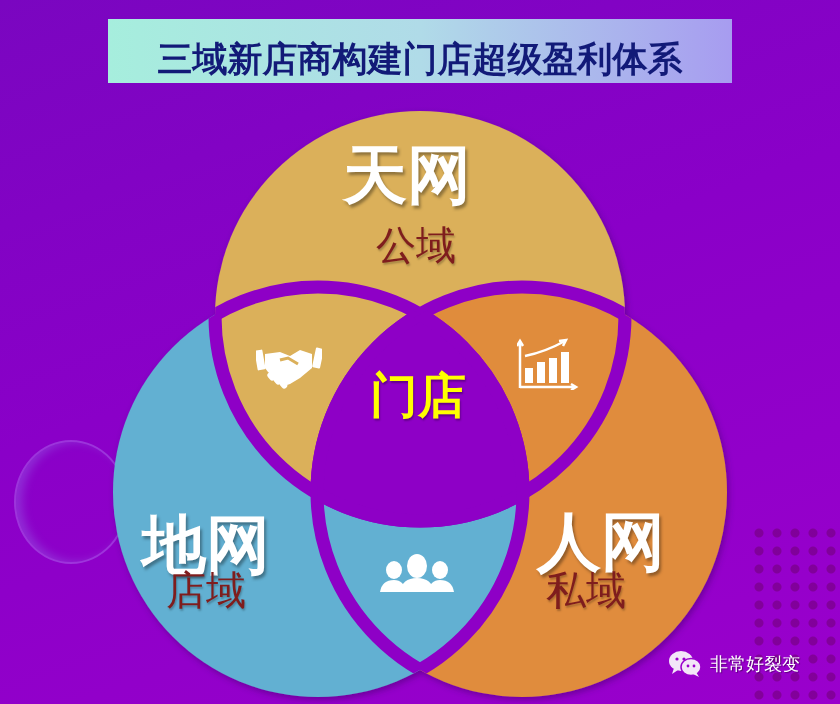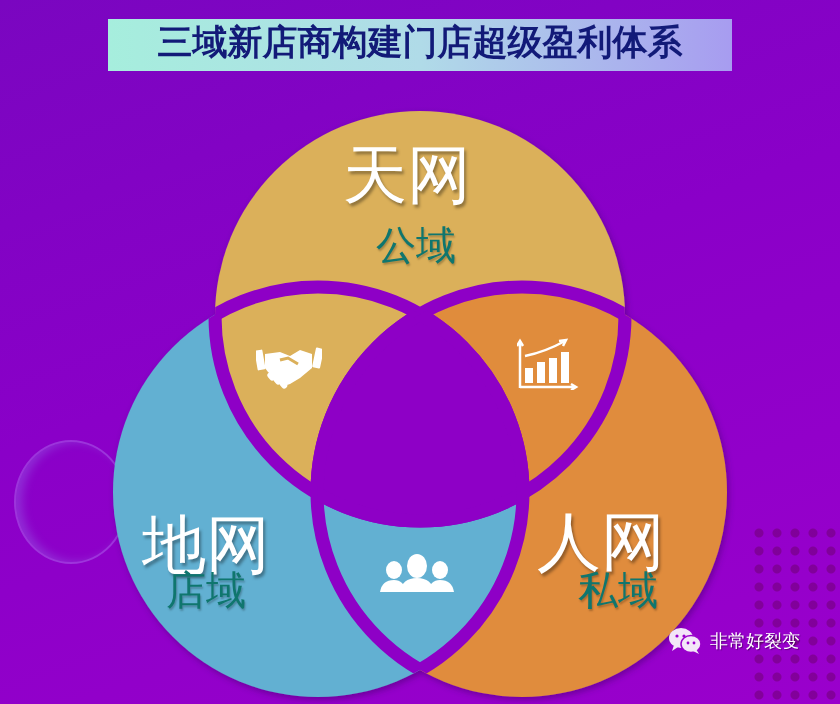--- a/index.html
+++ b/index.html
@@ -2,40 +2,40 @@
 <html><head>
 <meta charset="utf-8">
 <style>
   html, body { margin: 0; padding: 0; }
   body {
     width: 840px; height: 704px; overflow: hidden; position: relative;
     background: linear-gradient(160deg, #7a06c0 0%, #8a00c8 45%, #9a00cc 100%);
     font-family: "DejaVu Sans", sans-serif;
   }
   .title-bar {
-    position: absolute; left: 108px; top: 19px; width: 624px; height: 52px;
+    position: absolute; left: 108px; top: 19px; width: 624px; height: 64px;
     background: linear-gradient(90deg, #a6eedd 0%, #b0dbe8 50%, #a79cf0 100%);
-    display: flex; align-items: flex-start; justify-content: center;
+    display: flex; align-items: flex-end; justify-content: center;
   }
   .title-bar span {
     color: #121a78; font-size: 35px; font-weight: bold; letter-spacing: 0px;
     font-family: "DejaVu Sans", sans-serif;
   }
   svg.venn { position: absolute; left: 0; top: 0; }
-  .label-big { position: absolute; color: #fff; font-weight: normal; font-size: 64px;
+  .label-big { position: absolute; color: #fff; font-weight: bold; font-size: 64px;
     text-shadow: 2px 3px 3px rgba(0,0,0,0.35); white-space: nowrap; line-height: 1; }
-  .label-small { position: absolute; color: #0f766e; font-size: 40px; white-space: nowrap; line-height: 1;
+  .label-small { position: absolute; color: #7f1d1d; font-size: 40px; white-space: nowrap; line-height: 1;
     text-shadow: 1px 2px 2px rgba(0,0,0,0.25); }
   .center-text { position: absolute; color: #ffff00; font-weight: bold; font-size: 48px;
     line-height: 1.15; text-align: center; width: 120px;
     text-shadow: 1px 2px 2px rgba(0,0,0,0.3); }
   .icon { position: absolute; }
   .bubble { position: absolute; left: 14px; top: 440px; width: 110px; height: 120px; border-radius: 50%;
     border: 2px solid rgba(190,150,255,0.35); box-shadow: inset 6px 0 10px rgba(160,180,255,0.25); }
-  .watermark { position: absolute; left: 668px; top: 627px; display: flex; align-items: center; gap: 8px; }
+  .watermark { position: absolute; left: 668px; top: 650px; display: flex; align-items: center; gap: 8px; }
   .watermark span { color: #fff; font-size: 18px; text-shadow: 1px 1px 1px rgba(0,0,0,0.4); }
   .dots { position: absolute; right: 0; bottom: 0; width: 90px; height: 180px;
     background-image: radial-gradient(circle, rgba(110,0,110,0.75) 4px, transparent 5px);
     background-size: 18px 18px; opacity: 0.7; }
 </style>
 </head>
 <body>
 
 <div class="dots"></div>
 <div class="bubble"></div>
@@ -96,23 +96,24 @@
   </g>
 </svg>
 
 <div class="label-big" style="left:343px; top:143px;">天网</div>
 <div class="label-small" style="left:376px; top:225px;">公域</div>
 
 <div class="label-big" style="left:142px; top:513px;">地网</div>
 <div class="label-small" style="left:166px; top:570px;">店域</div>
 
 <div class="label-big" style="left:537px; top:486px;margin-top:24px;">人网</div>
-<div class="label-small" style="left:578px; top:570px;">私域</div>
+<div class="label-small" style="left:546px; top:570px;">私域</div>
 
 <div class="center-text" style="left:358px; top:368px;">
+  <div>门店</div>
 </div>
 
 <svg class="icon" style="left:256px; top:346px;" width="66" height="44" viewBox="0 0 66 44">
   <g fill="#fff">
     <rect x="0" y="4" width="8" height="20" rx="1" transform="rotate(-10 4 14)"></rect>
     <rect x="58" y="2" width="8" height="20" rx="1" transform="rotate(12 62 12)"></rect>
     <path d="M9 8 L24 6 L34 10 L44 4 L56 8 L56 22 L44 32 L34 38 L28 40 L22 34 L12 26 L9 22 Z"></path>
     <rect x="12" y="26" width="6" height="9" rx="3" transform="rotate(-40 15 30)"></rect>
     <rect x="18" y="30" width="6" height="9" rx="3" transform="rotate(-40 21 34)"></rect>
     <rect x="24" y="34" width="6" height="9" rx="3" transform="rotate(-40 27 38)"></rect>

